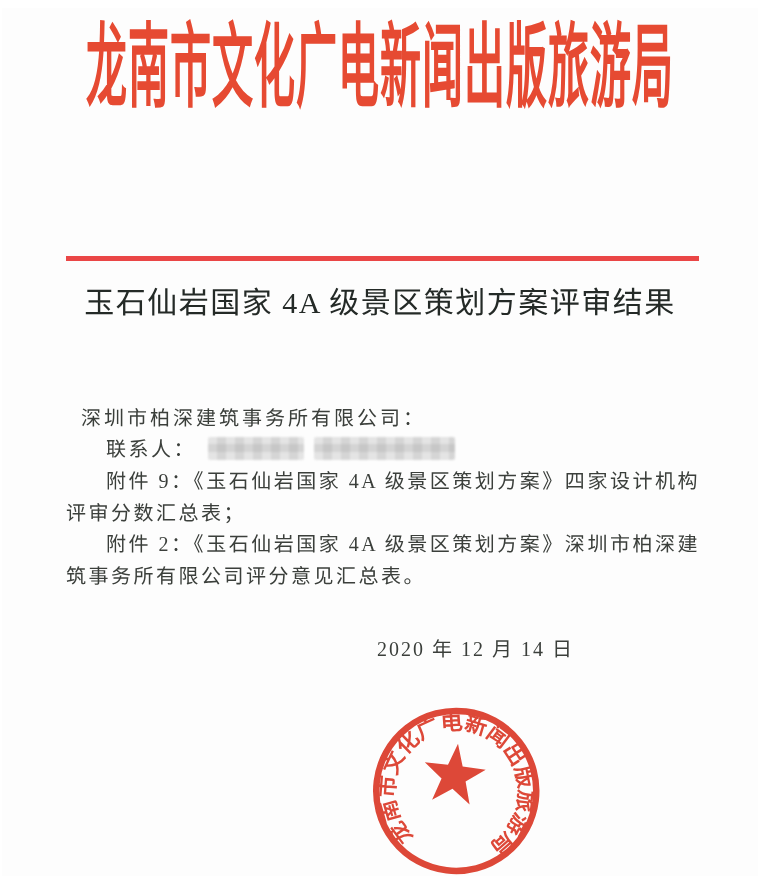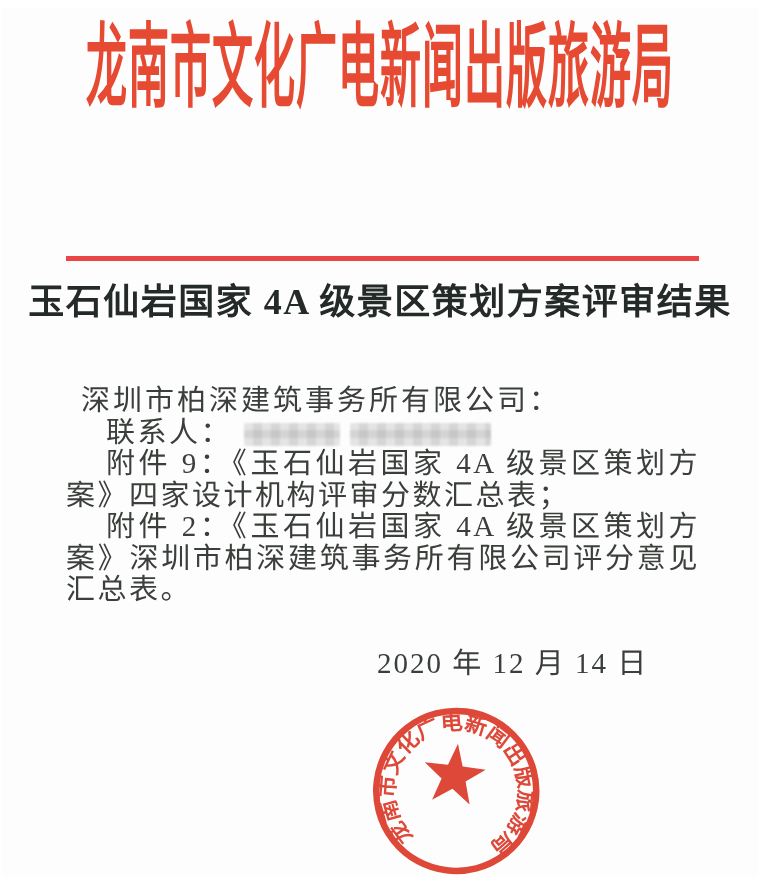--- a/index.html
+++ b/index.html
@@ -37,36 +37,36 @@
   .red-rule{
     position:absolute;top:248px;left:64px;
     width:633px;height:5px;
     background:var(--rule-red);
   }
   
   .doc-title{
     position:absolute;top:276px;left:0;width:100%;
     text-align:center;
     color:var(--title-ink);
-    font-weight:bold;
-    font-size:36px;
+    font-weight:normal;
+    font-size:30px;
     line-height:37px;
     letter-spacing:1.5px;
   }
   
   .body-block{
-    position:absolute;top:377px;left:64px;width:634px;
-    font-size:29px;
+    position:absolute;top:395px;left:64px;width:634px;
+    font-size:20px;
     line-height:31.5px;
     letter-spacing:2.5px;
     text-align:justify;
   }
   .salutation{padding-left:15px;letter-spacing:3px;}
   .indent{text-indent:40px;}
-  .contact-line{padding-left:40px;white-space:nowrap;}
+  .contact-line{padding-left:40px;white-space:nowrap;font-family:Liberation Mono, monospace;}
   .redaction{
     display:inline-block;
     vertical-align:-4px;
     height:23px;
     border-radius:2px;
     background-image:
       repeating-linear-gradient(90deg,#ececec 0 9px,#dadada 9px 18px),
       repeating-linear-gradient(0deg,#f2f2f2 0 8px,#dedede 8px 16px);
     background-blend-mode:multiply;
     filter:blur(1.3px);

